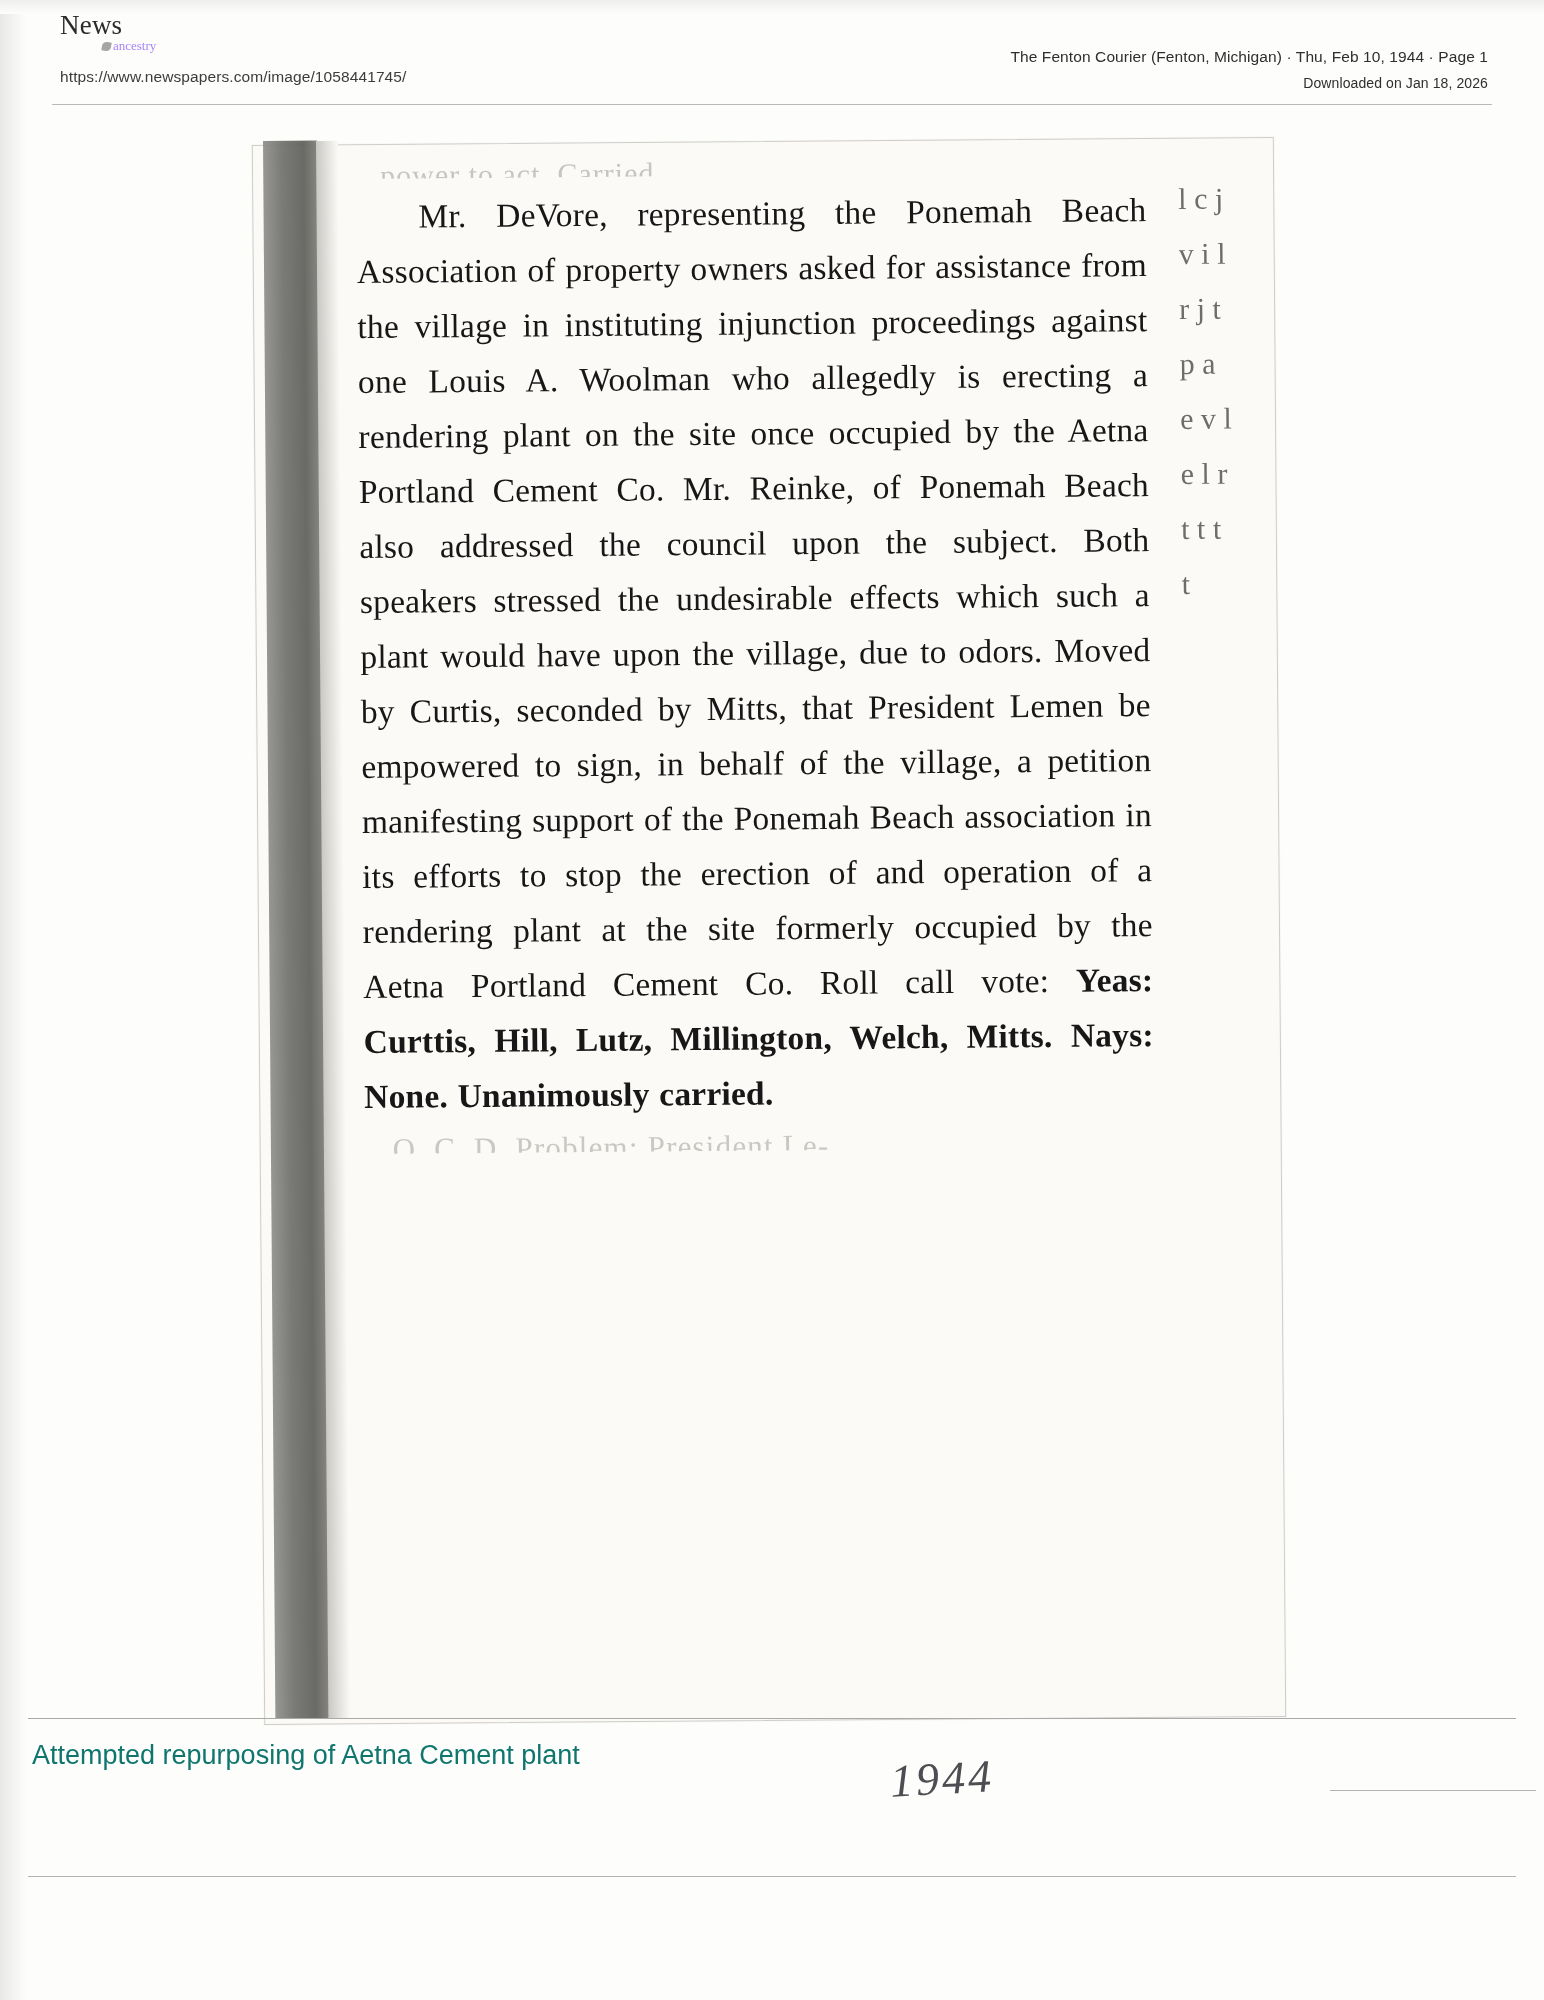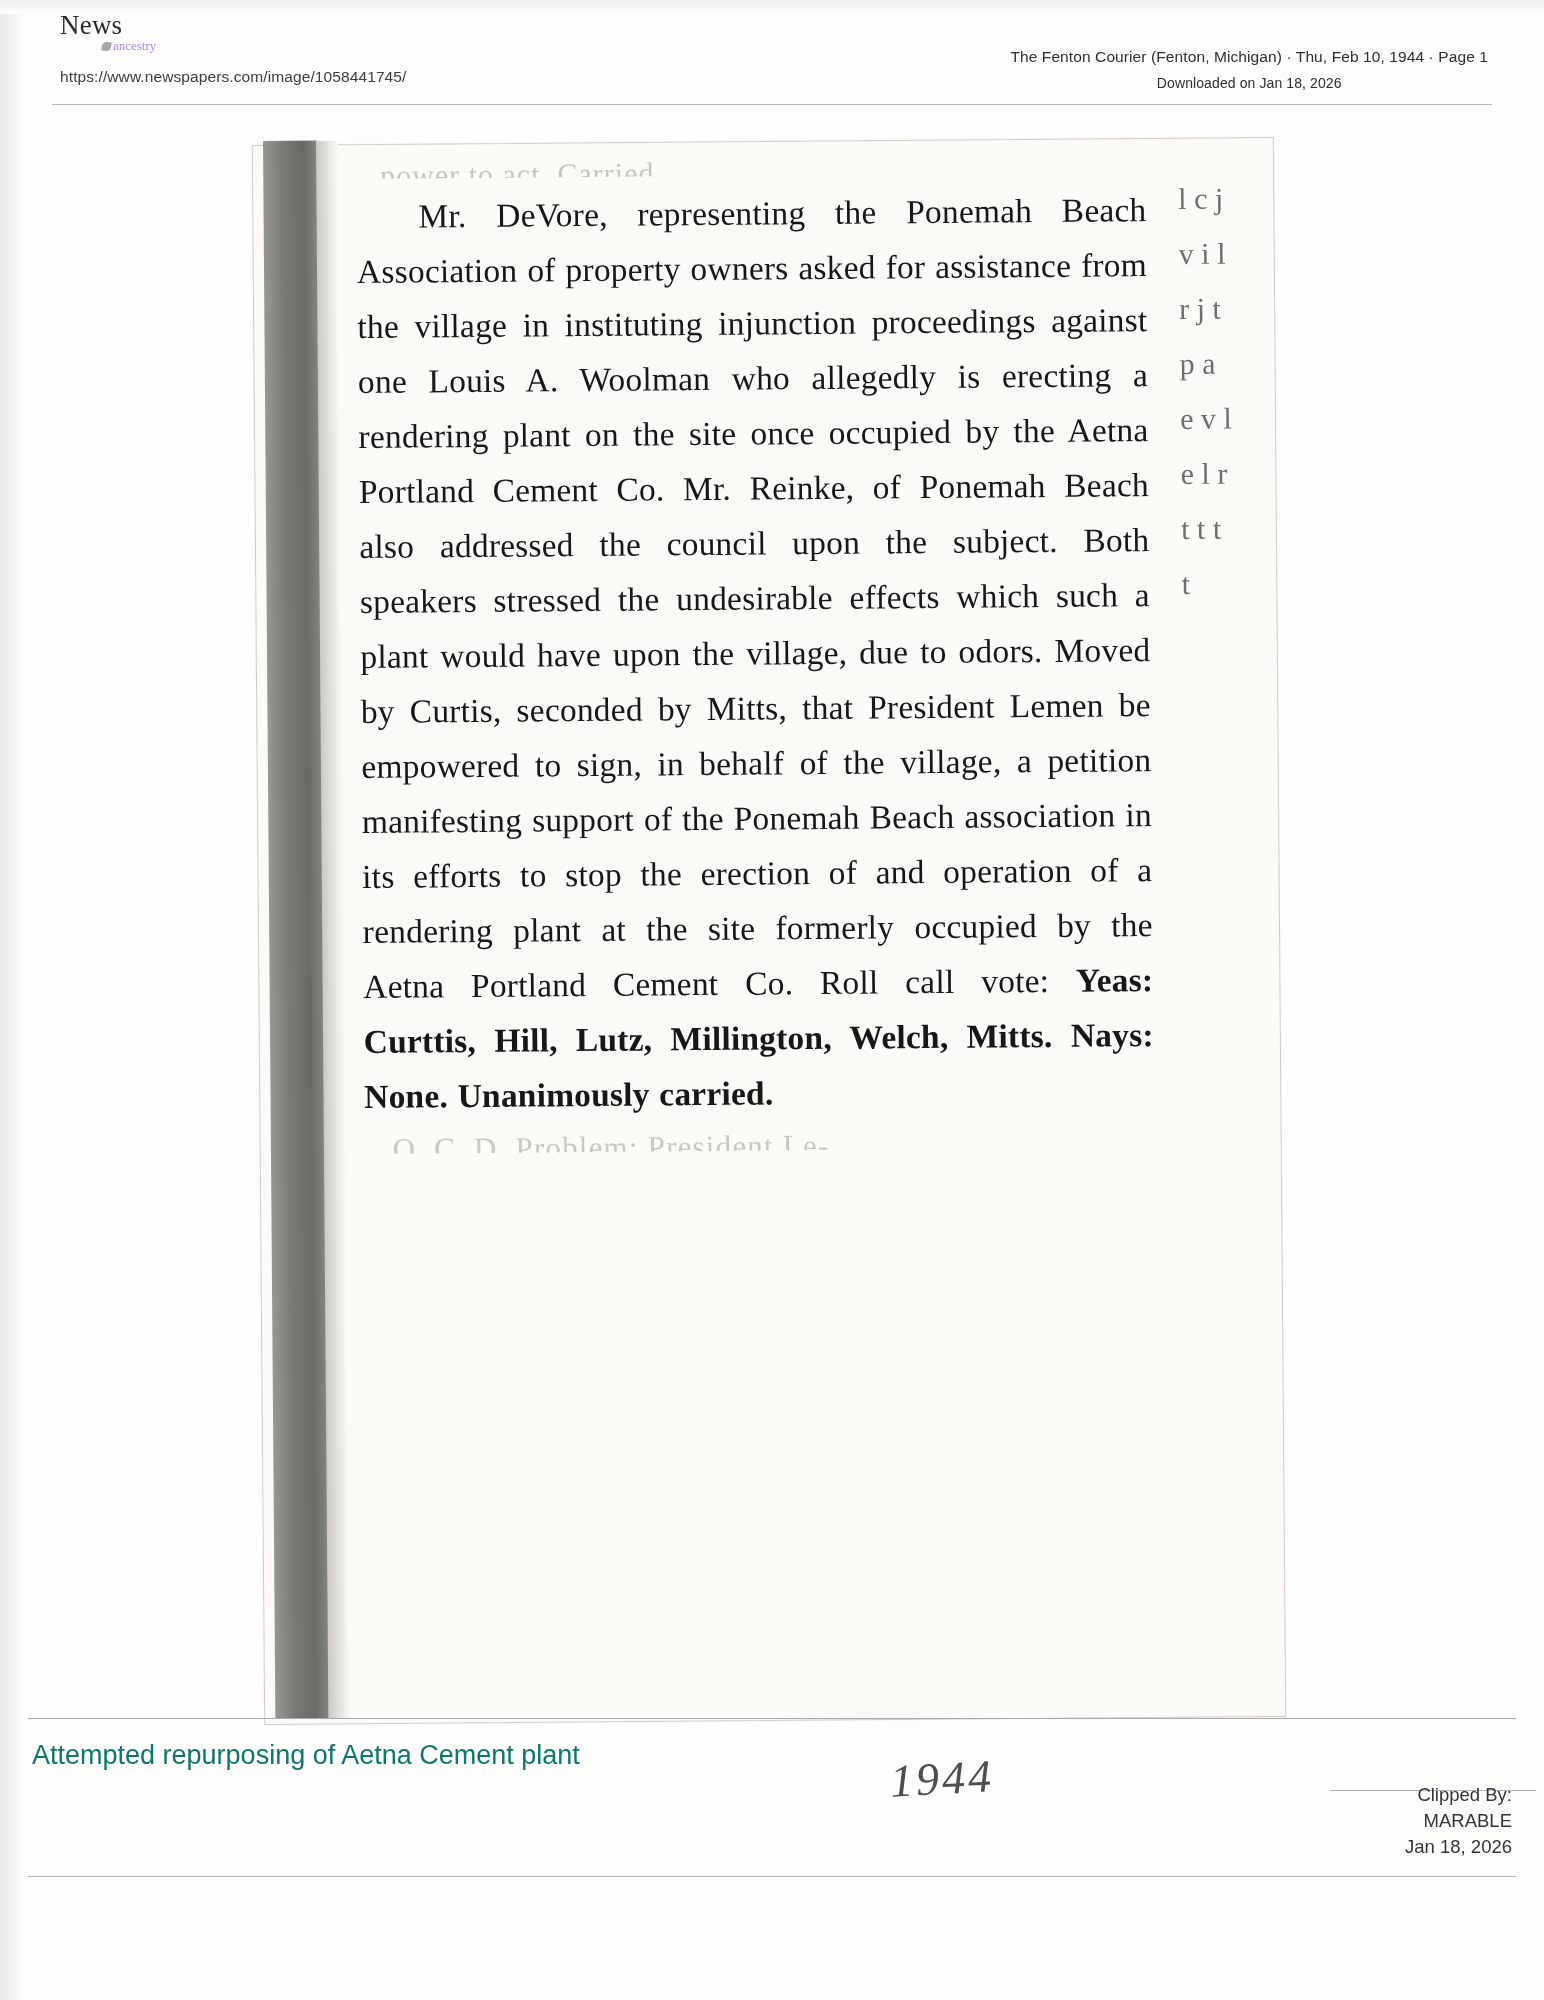--- a/index.html
+++ b/index.html
@@ -79,21 +79,21 @@
     left: 8px;
     top: 58px;
     font-size: 15.5px;
     color: #3c3c3c;
     letter-spacing: .1px;
   }
   .header-right {
     position: absolute;
     right: 0;
     top: 38px;
-    text-align: center;
+    text-align: right;
   }
   .pub-line {
     font-size: 15.5px;
     color: #2e2e2e;
     letter-spacing: .1px;
   }
   .dl-line {
     font-size: 14px;
     color: #2e2e2e;
     margin-top: 9px;
@@ -301,20 +301,15 @@
 
     <div class="frag-col">l c j v i l r j t p a e v l e l r t t t t</div>
   </div>
 
   <div class="rule rule-bottom"></div>
 
   <div class="caption">Attempted repurposing of Aetna Cement plant</div>
   <div class="handwritten-year">1944</div>
 
   <div class="rule rule-clip-sep"></div>
-  <div class="clipped-by">
-    <div>Clipped By:</div>
-    <div>MARABLE</div>
-    <div>Jan 18, 2026</div>
-  </div>
 
   <div class="rule rule-footer"></div>
 </div>
 
 </body></html>

